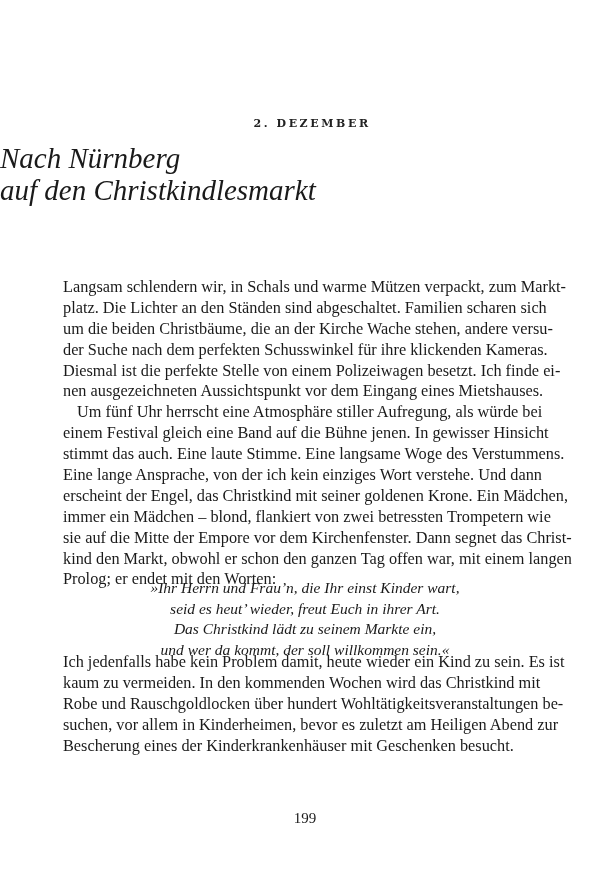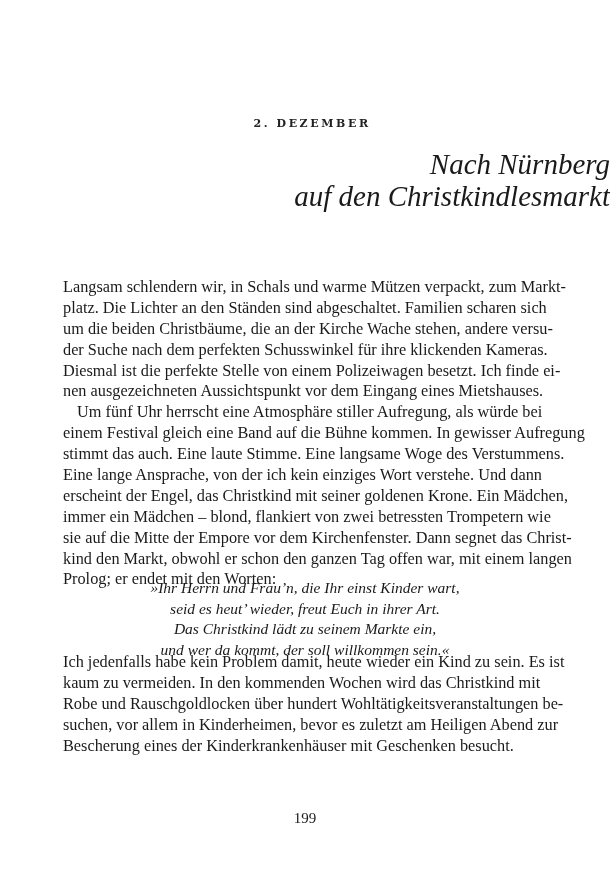--- a/index.html
+++ b/index.html
@@ -28,23 +28,23 @@
     text-align: center;
     font-family: "DejaVu Serif", serif;
     font-size: 11px;
     font-weight: bold;
     letter-spacing: 2.6px;
     color: #222;
     padding-left: 7px;
   }
   .title {
     position: absolute;
-    top: 148px;
+    top: 142px;
     left: 0; width: 610px;
-    text-align: right;
+    text-align: left;
     font-family: "Liberation Serif", "DejaVu Serif", serif;
     font-style: italic;
     font-size: 29px;
     line-height: 32px;
     color: #1a1a1a;
   }
   .title div { display: block; }
   .body-block {
     position: absolute;
     left: 63px;
@@ -106,21 +106,21 @@
 
   <div class="body-block para1">
     <span class="line">Langsam schlendern wir, in Schals und warme Mützen verpackt, zum Markt-</span>
     <span class="line">platz. Die Lichter an den Ständen sind abgeschaltet. Familien scharen sich</span>
     <span class="line">um die beiden Christbäume, die an der Kirche Wache stehen, andere versu-</span>
     <span class="line">der Suche nach dem perfekten Schusswinkel für ihre klickenden Kameras.</span>
     <span class="line">Diesmal ist die perfekte Stelle von einem Polizeiwagen besetzt. Ich finde ei-</span>
     <span class="line last">nen ausgezeichneten Aussichtspunkt vor dem Eingang eines Mietshauses.</span>
 
     <span class="line indent">Um fünf Uhr herrscht eine Atmosphäre stiller Aufregung, als würde bei</span>
-    <span class="line">einem Festival gleich eine Band auf die Bühne kommen. In gewisser Aufregung</span>
+    <span class="line">einem Festival gleich eine Band auf die Bühne jenen. In gewisser Hinsicht</span>
     <span class="line">stimmt das auch. Eine laute Stimme. Eine langsame Woge des Verstummens.</span>
     <span class="line">Eine lange Ansprache, von der ich kein einziges Wort verstehe. Und dann</span>
     <span class="line">erscheint der Engel, das Christkind mit seiner goldenen Krone. Ein Mädchen,</span>
     <span class="line">immer ein Mädchen – blond, flankiert von zwei betressten Trompetern wie</span>
     <span class="line">sie auf die Mitte der Empore vor dem Kirchenfenster. Dann segnet das Christ-</span>
     <span class="line">kind den Markt, obwohl er schon den ganzen Tag offen war, mit einem langen</span>
     <span class="line last">Prolog; er endet mit den Worten:</span>
   </div>
 
   <div class="verse">

